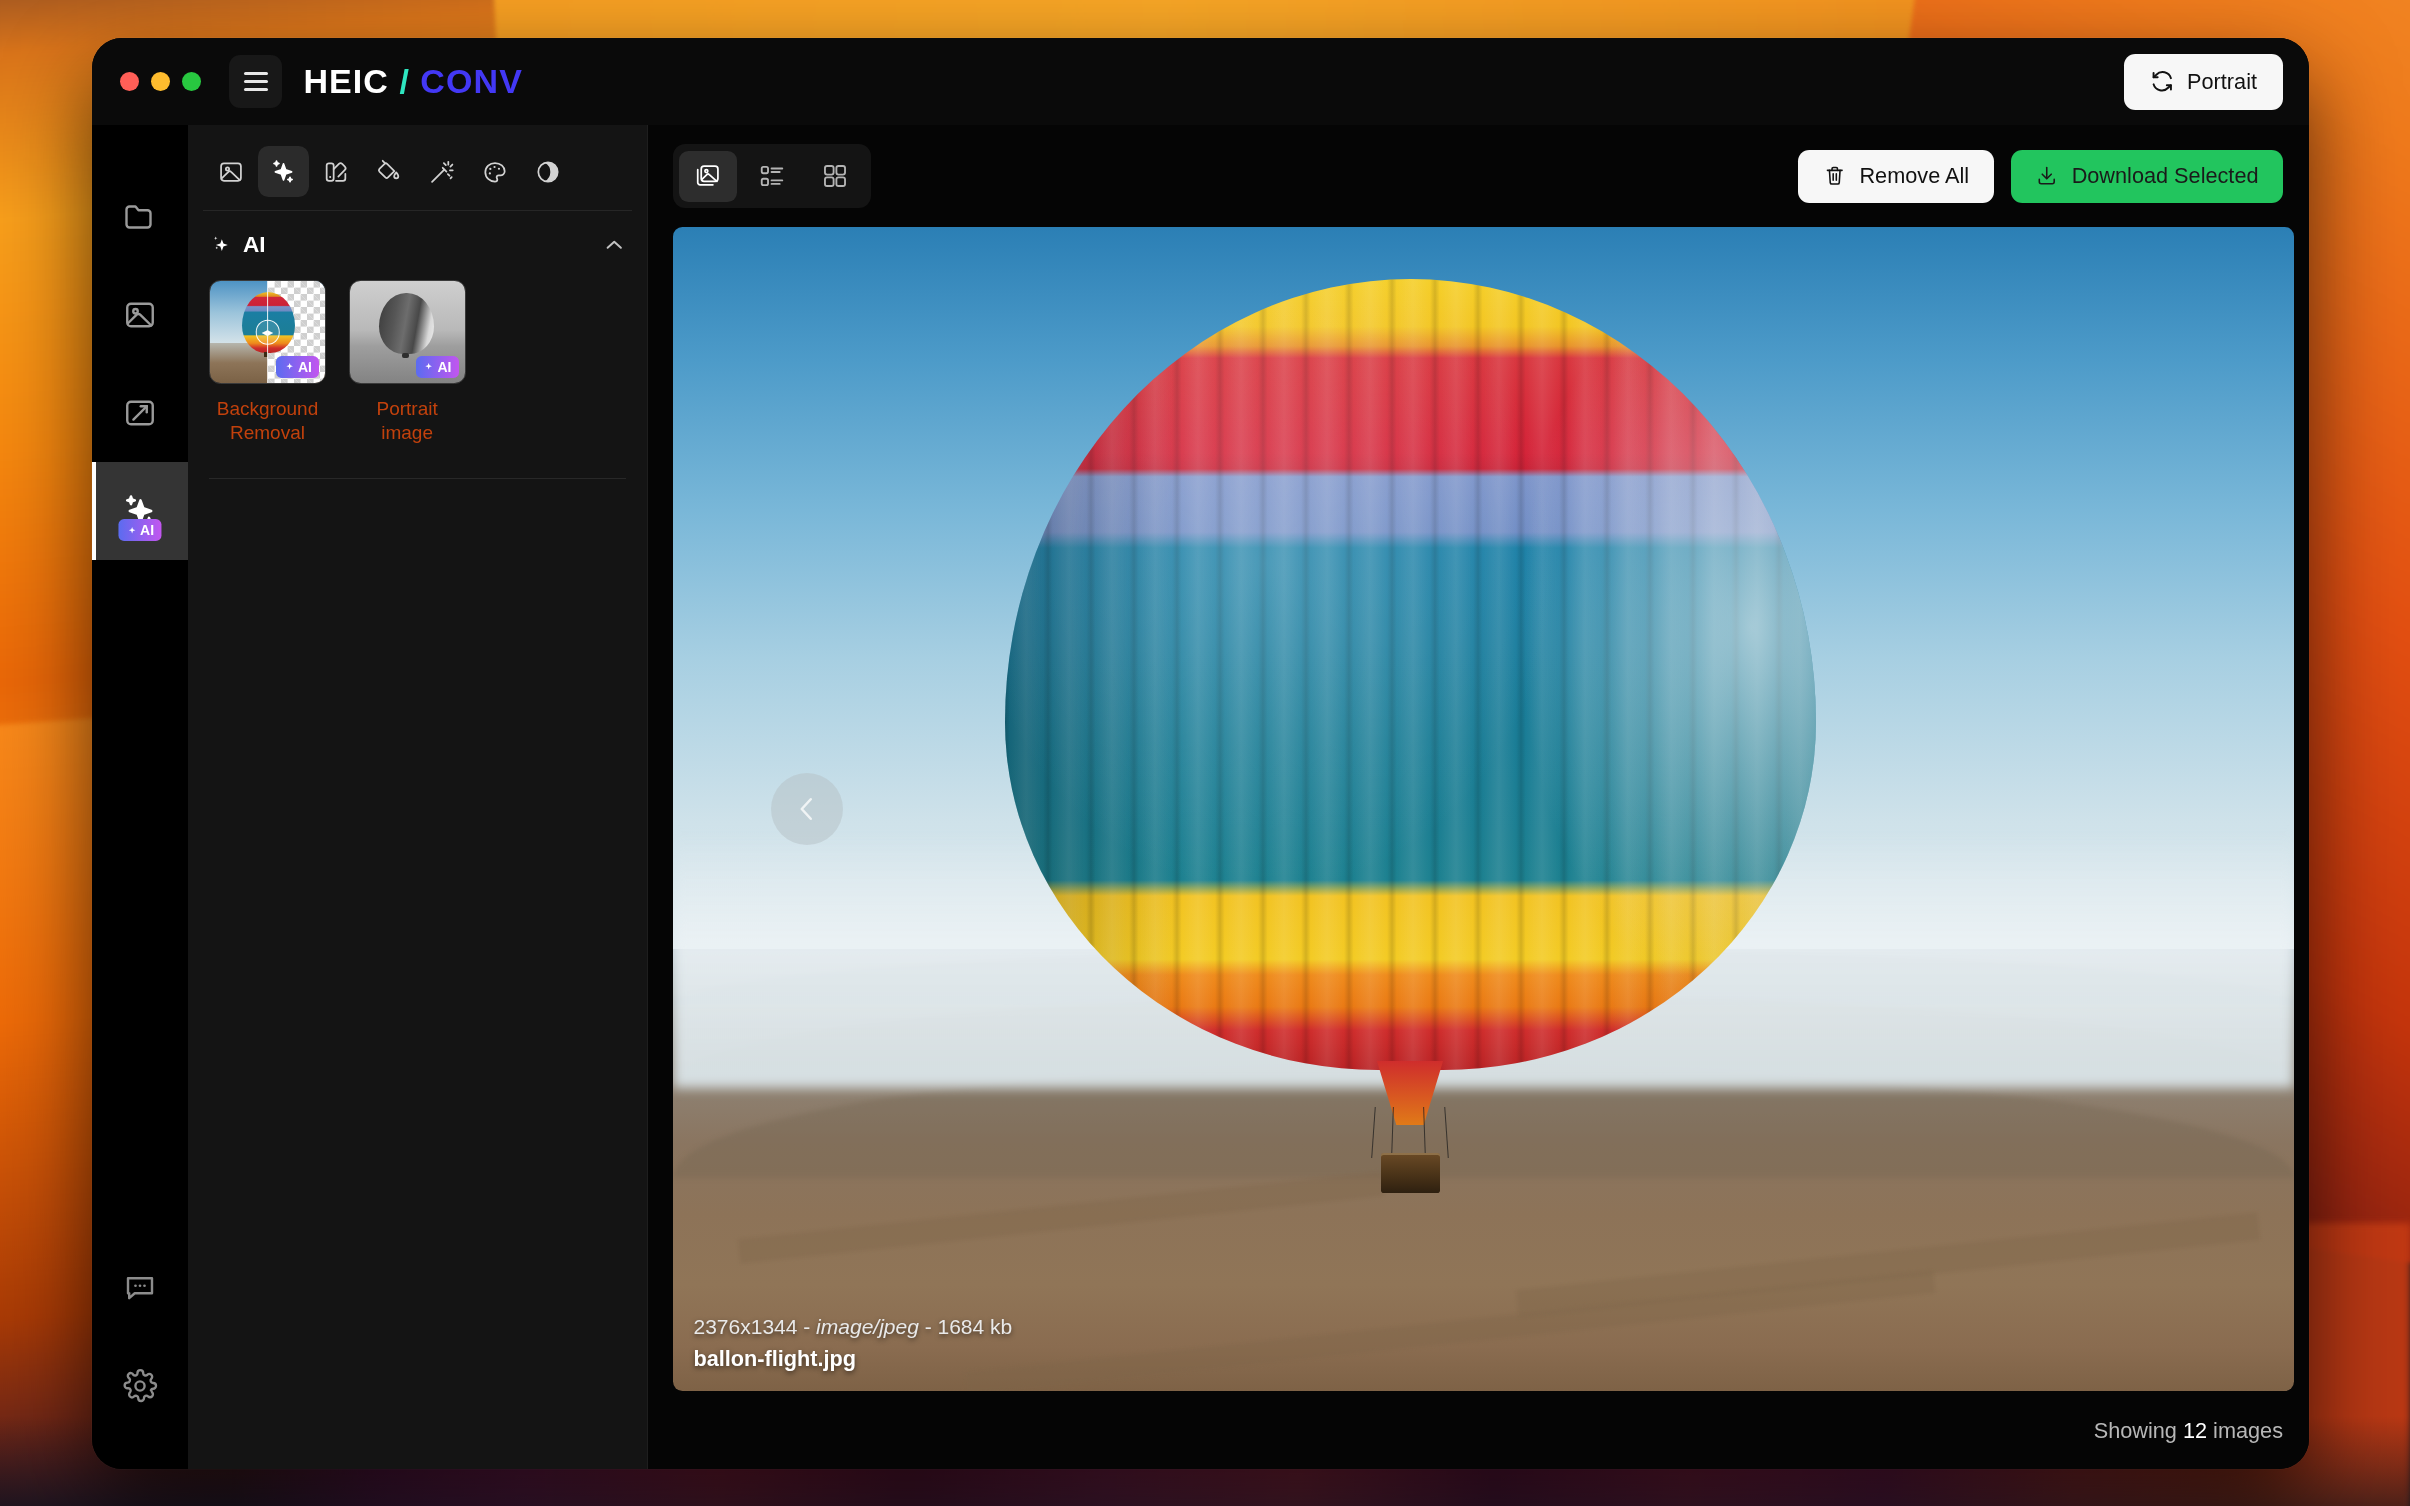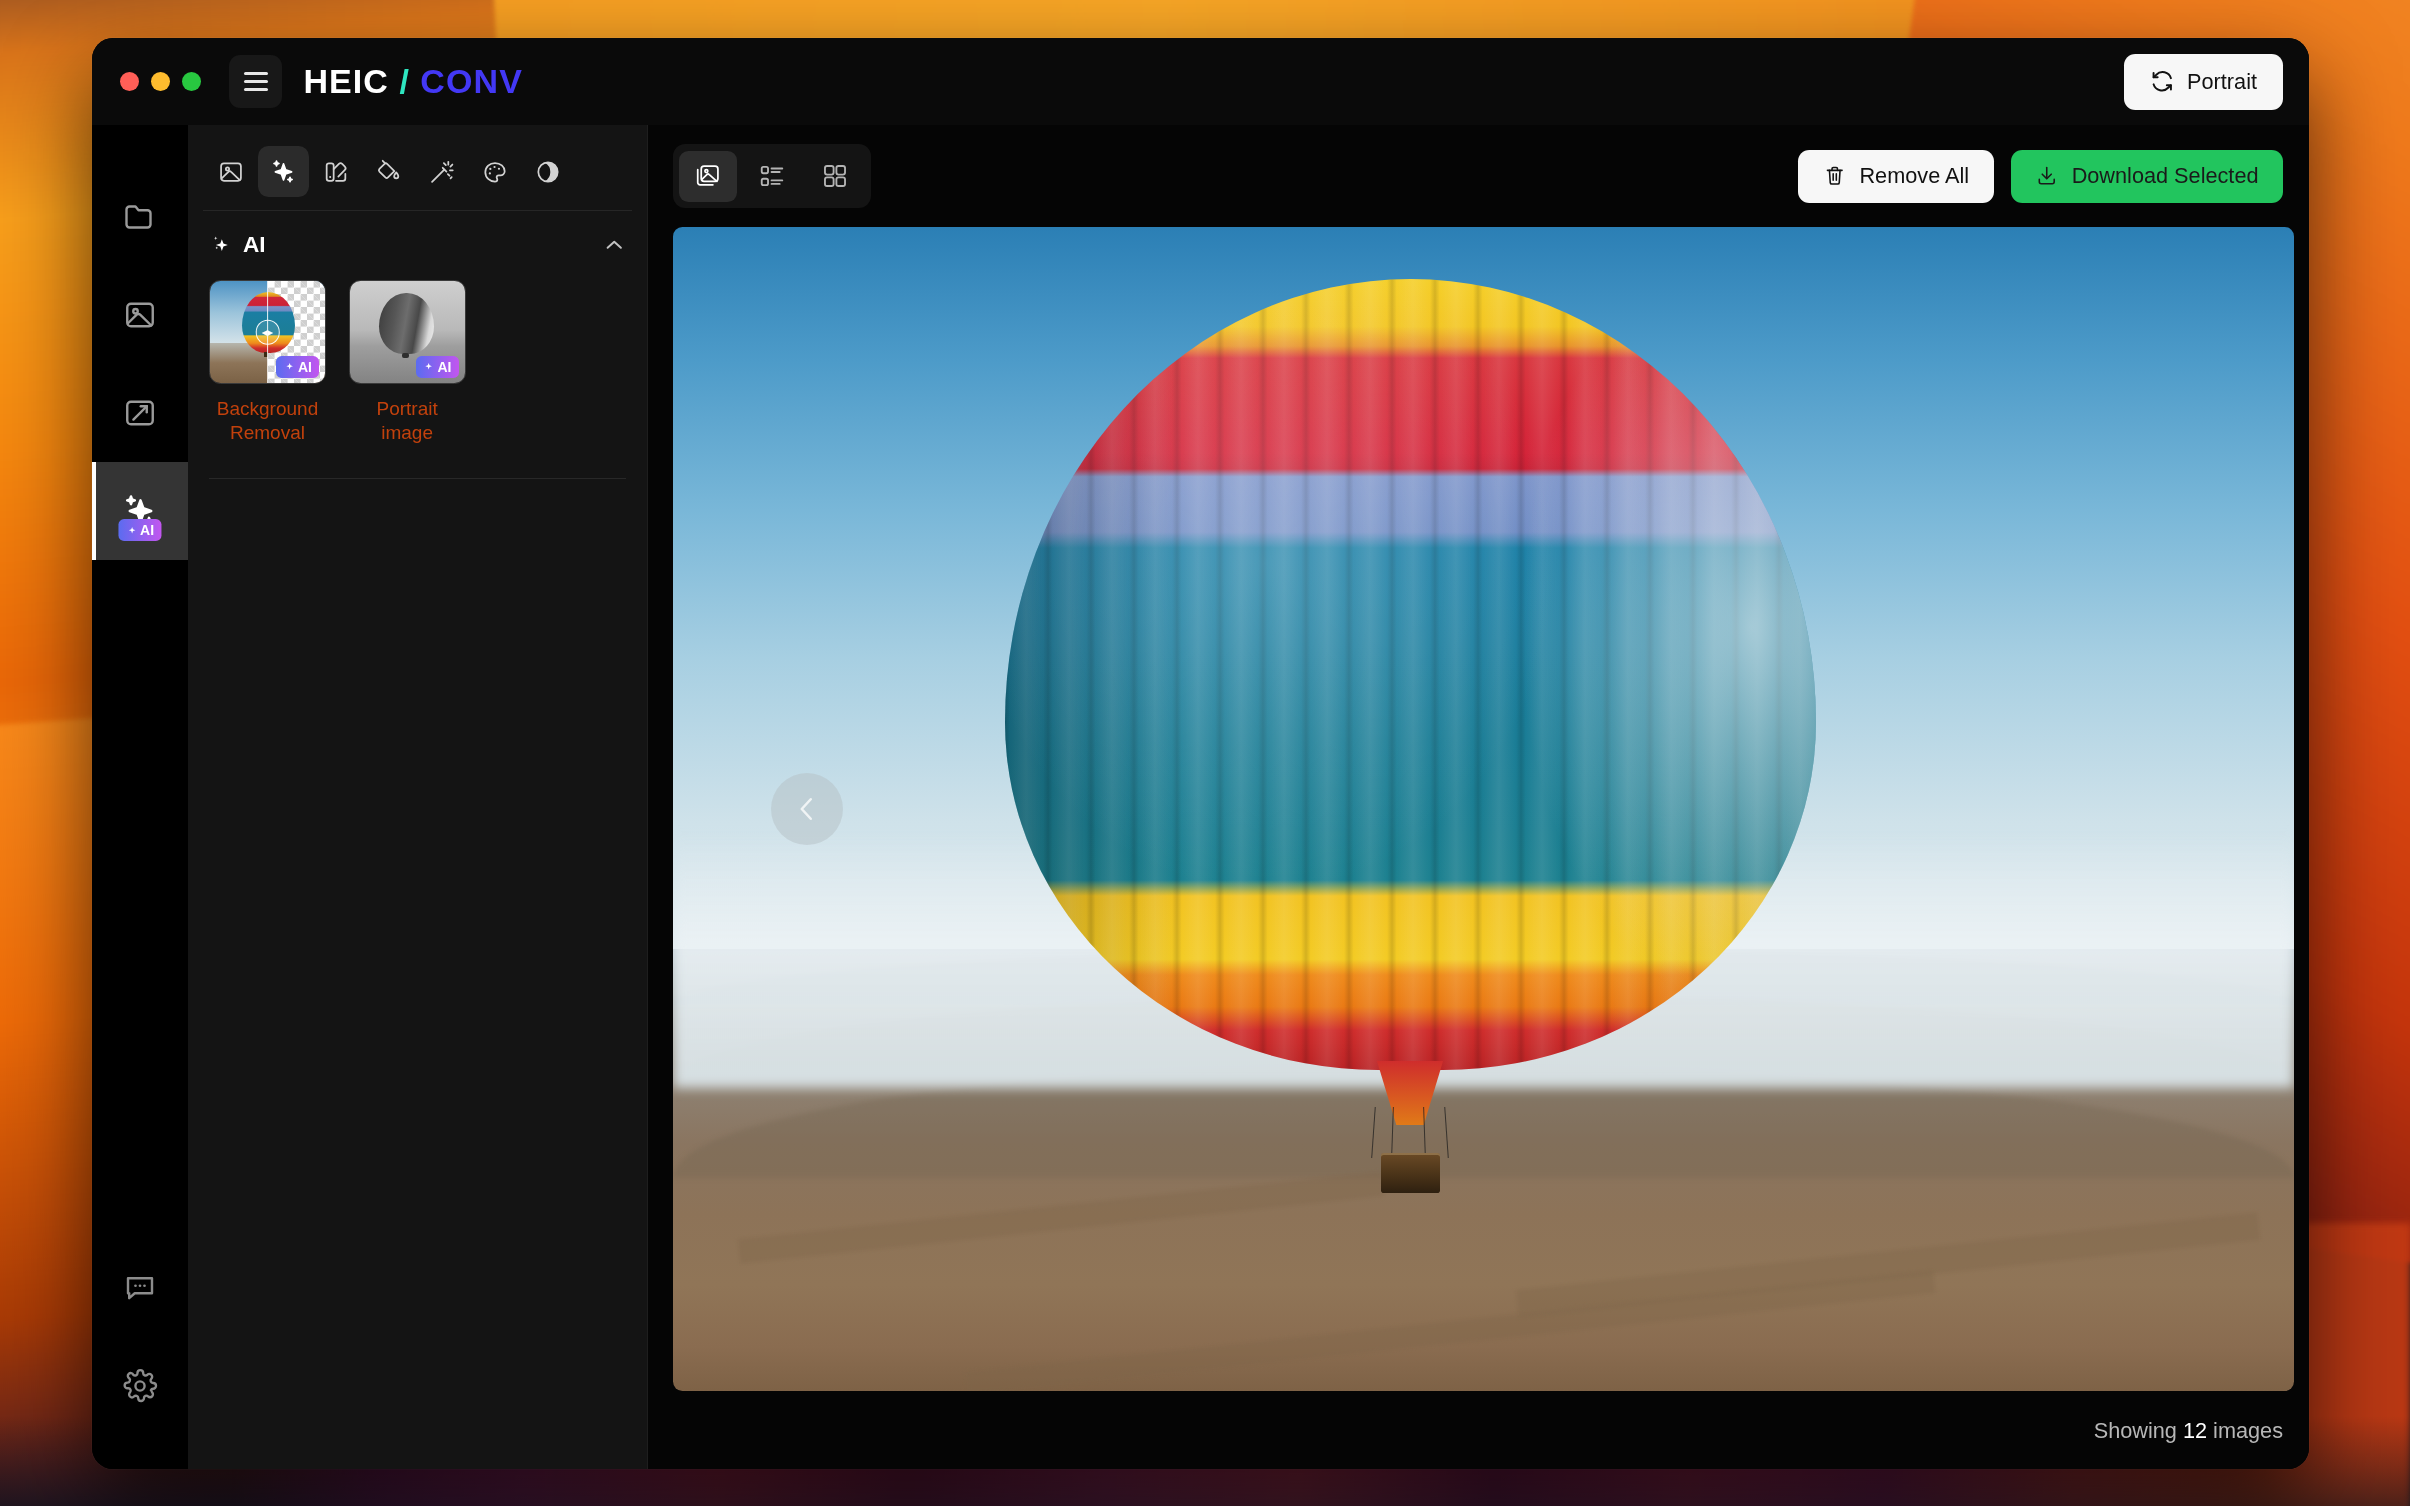--- a/index.html
+++ b/index.html
@@ -67,21 +67,21 @@
     left: 0; top: 0; width: 2411px; height: 160px;
     background: linear-gradient(180deg, #0a1a28 0%, rgba(10,26,40,.2) 70%, rgba(10,26,40,0) 100%);
   }
 
   
   .app-window {
     position: absolute;
     left: 92px; top: 38px;
     width: 2217px; height: 1431px;
     background: #060606;
-    border-radius: 21px;
+    border-radius: 30px;
     overflow: hidden;
     box-shadow: 0 38px 85px rgba(0,0,0,.65), 0 0 0 0.9px rgba(255,255,255,.04);
     display: flex; flex-direction: column;
   }
 
   
   .titlebar {
     height: 87px; flex: 0 0 87px;
     background: #0a0a0a;
     display: flex; align-items: center;
@@ -712,20 +712,26 @@
                 <div class="basket"></div>
               </div>
             </div>
 
             <div class="navbtn prev">
               <svg width="36" height="36" viewBox="0 0 24 24" fill="none" stroke="#f0f4f5" stroke-width="1.7" stroke-linecap="round" stroke-linejoin="round">
                 <path d="M14.5 5.5 8.5 12l6 6.5"></path>
               </svg>
             </div>
 
+            <div class="caption">
+              <div class="cap-meta">
+                <span>2376x1344</span><span> - </span><em>image/jpeg</em><span> - </span><span>1684 kb</span>
+              </div>
+              <div class="cap-name">ballon-flight.jpg</div>
+            </div>
           </div>
 
         </div>
 
         <div class="footer">
           <span>Showing </span><b>12</b><span> images</span>
         </div>
       </div>
 
     </div>

